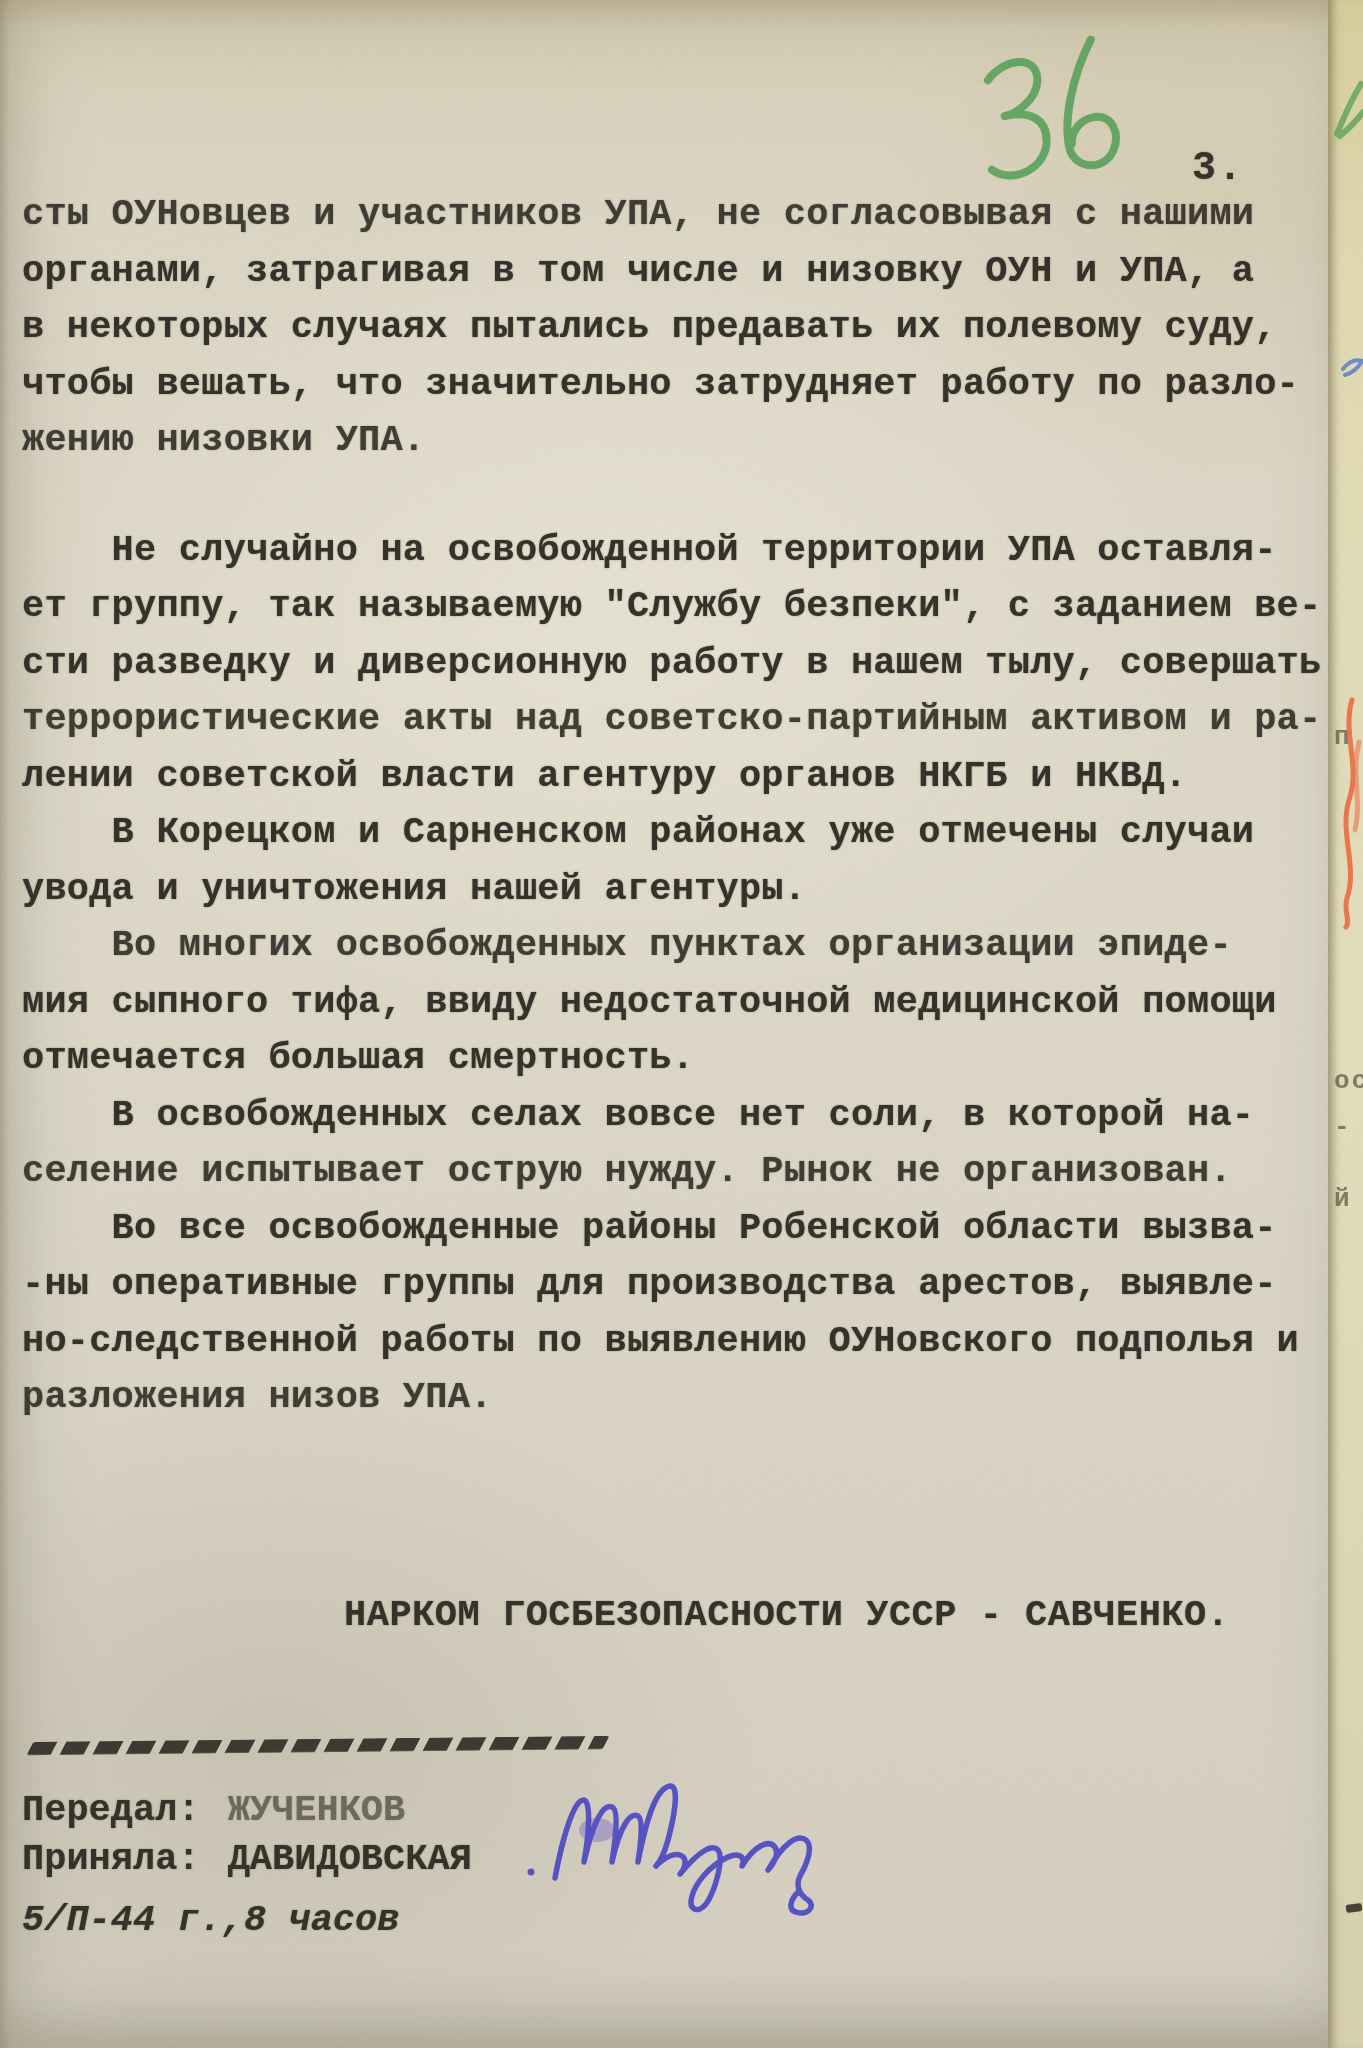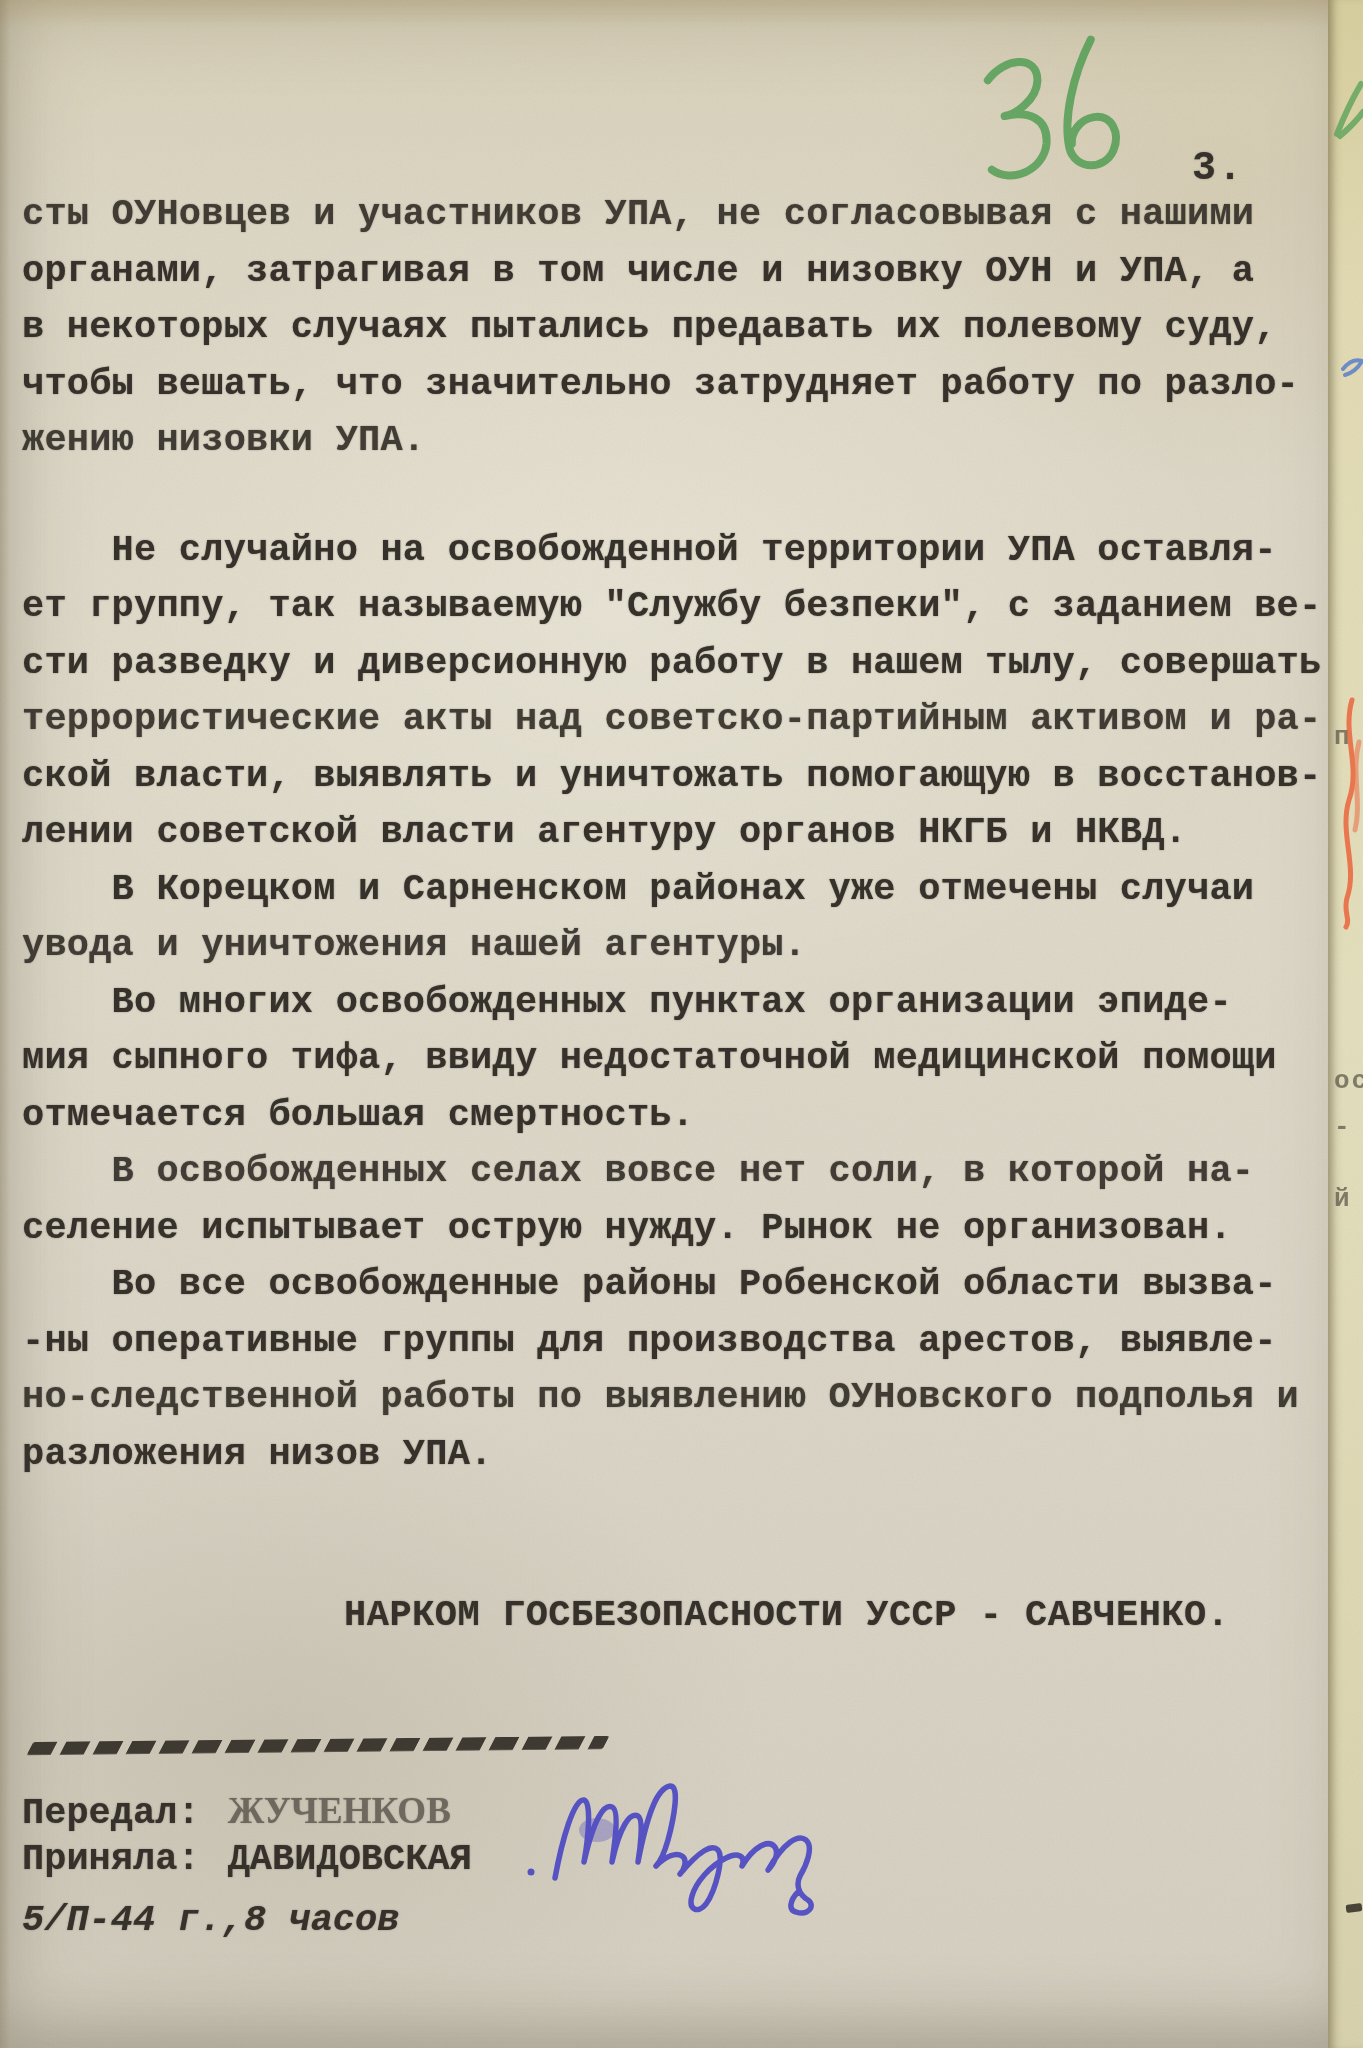--- a/index.html
+++ b/index.html
@@ -36,21 +36,21 @@
   .typed-body div.para-gap{margin-top:53px;}
   .typed-body div:nth-child(3n){filter:blur(.25px);}
   .typed-body div:nth-child(4n+1){opacity:.93;}
   .signoff{position:absolute;left:344px;top:1594px;font-size:37px;white-space:pre;letter-spacing:.5px;}
   
   .separator{position:absolute;left:30px;top:1739px;width:576px;height:13px;
     background:repeating-linear-gradient(90deg,#2f2b24 0 24px,rgba(0,0,0,0) 24px 33px);
     transform:rotate(-.6deg) skewX(-28deg);border-radius:2px;filter:blur(.4px);opacity:.9;}
   .footer-line{position:absolute;left:22px;font-size:37px;white-space:pre;}
   .footer-line .name{margin-left:28px;}
-  .name-faint{opacity:.62;filter:blur(.6px);font-family:Liberation Serif, serif;}
+  .name-faint{opacity:.62;filter:blur(.6px);}
   .row-transmitted{top:1789px;}
   .row-received{top:1838px;}
   .row-datetime{top:1899px;font-style:italic;}
   .annotations-svg{position:absolute;left:0;top:0;pointer-events:none;}
   .grain{position:absolute;left:0;top:0;mix-blend-mode:multiply;opacity:.5;pointer-events:none;}
 </style>
 </head>
 <body>
 
 <div class="scan">
@@ -62,21 +62,20 @@
   <div class="typed-body typed" id="typed-body">
       <div>сты ОУНовцев и участников УПА, не согласовывая с нашими</div>
       <div>органами, затрагивая в том числе и низовку ОУН и УПА, а</div>
       <div>в некоторых случаях пытались предавать их полевому суду,</div>
       <div>чтобы вешать, что значительно затрудняет работу по разло-</div>
       <div>жению низовки УПА.</div>
       <div class="para-gap">    Не случайно на освобожденной территории УПА оставля-</div>
       <div>ет группу, так называемую "Службу безпеки", с заданием ве-</div>
       <div>сти разведку и диверсионную работу в нашем тылу, совершать</div>
       <div>террористические акты над советско-партийным активом и ра-</div>
-      <div>ской власти, выявлять и уничтожать помогающую в восстанов-</div>
       <div>лении советской власти агентуру органов НКГБ и НКВД.</div>
       <div>    В Корецком и Сарненском районах уже отмечены случаи</div>
       <div>увода и уничтожения нашей агентуры.</div>
       <div>    Во многих освобожденных пунктах организации эпиде-</div>
       <div>мия сыпного тифа, ввиду недостаточной медицинской помощи</div>
       <div>отмечается большая смертность.</div>
       <div>    В освобожденных селах вовсе нет соли, в которой на-</div>
       <div>селение испытывает острую нужду. Рынок не организован.</div>
       <div>    Во все освобожденные районы Робенской области вызва-</div>
       <div>-ны оперативные группы для производства арестов, выявле-</div>

